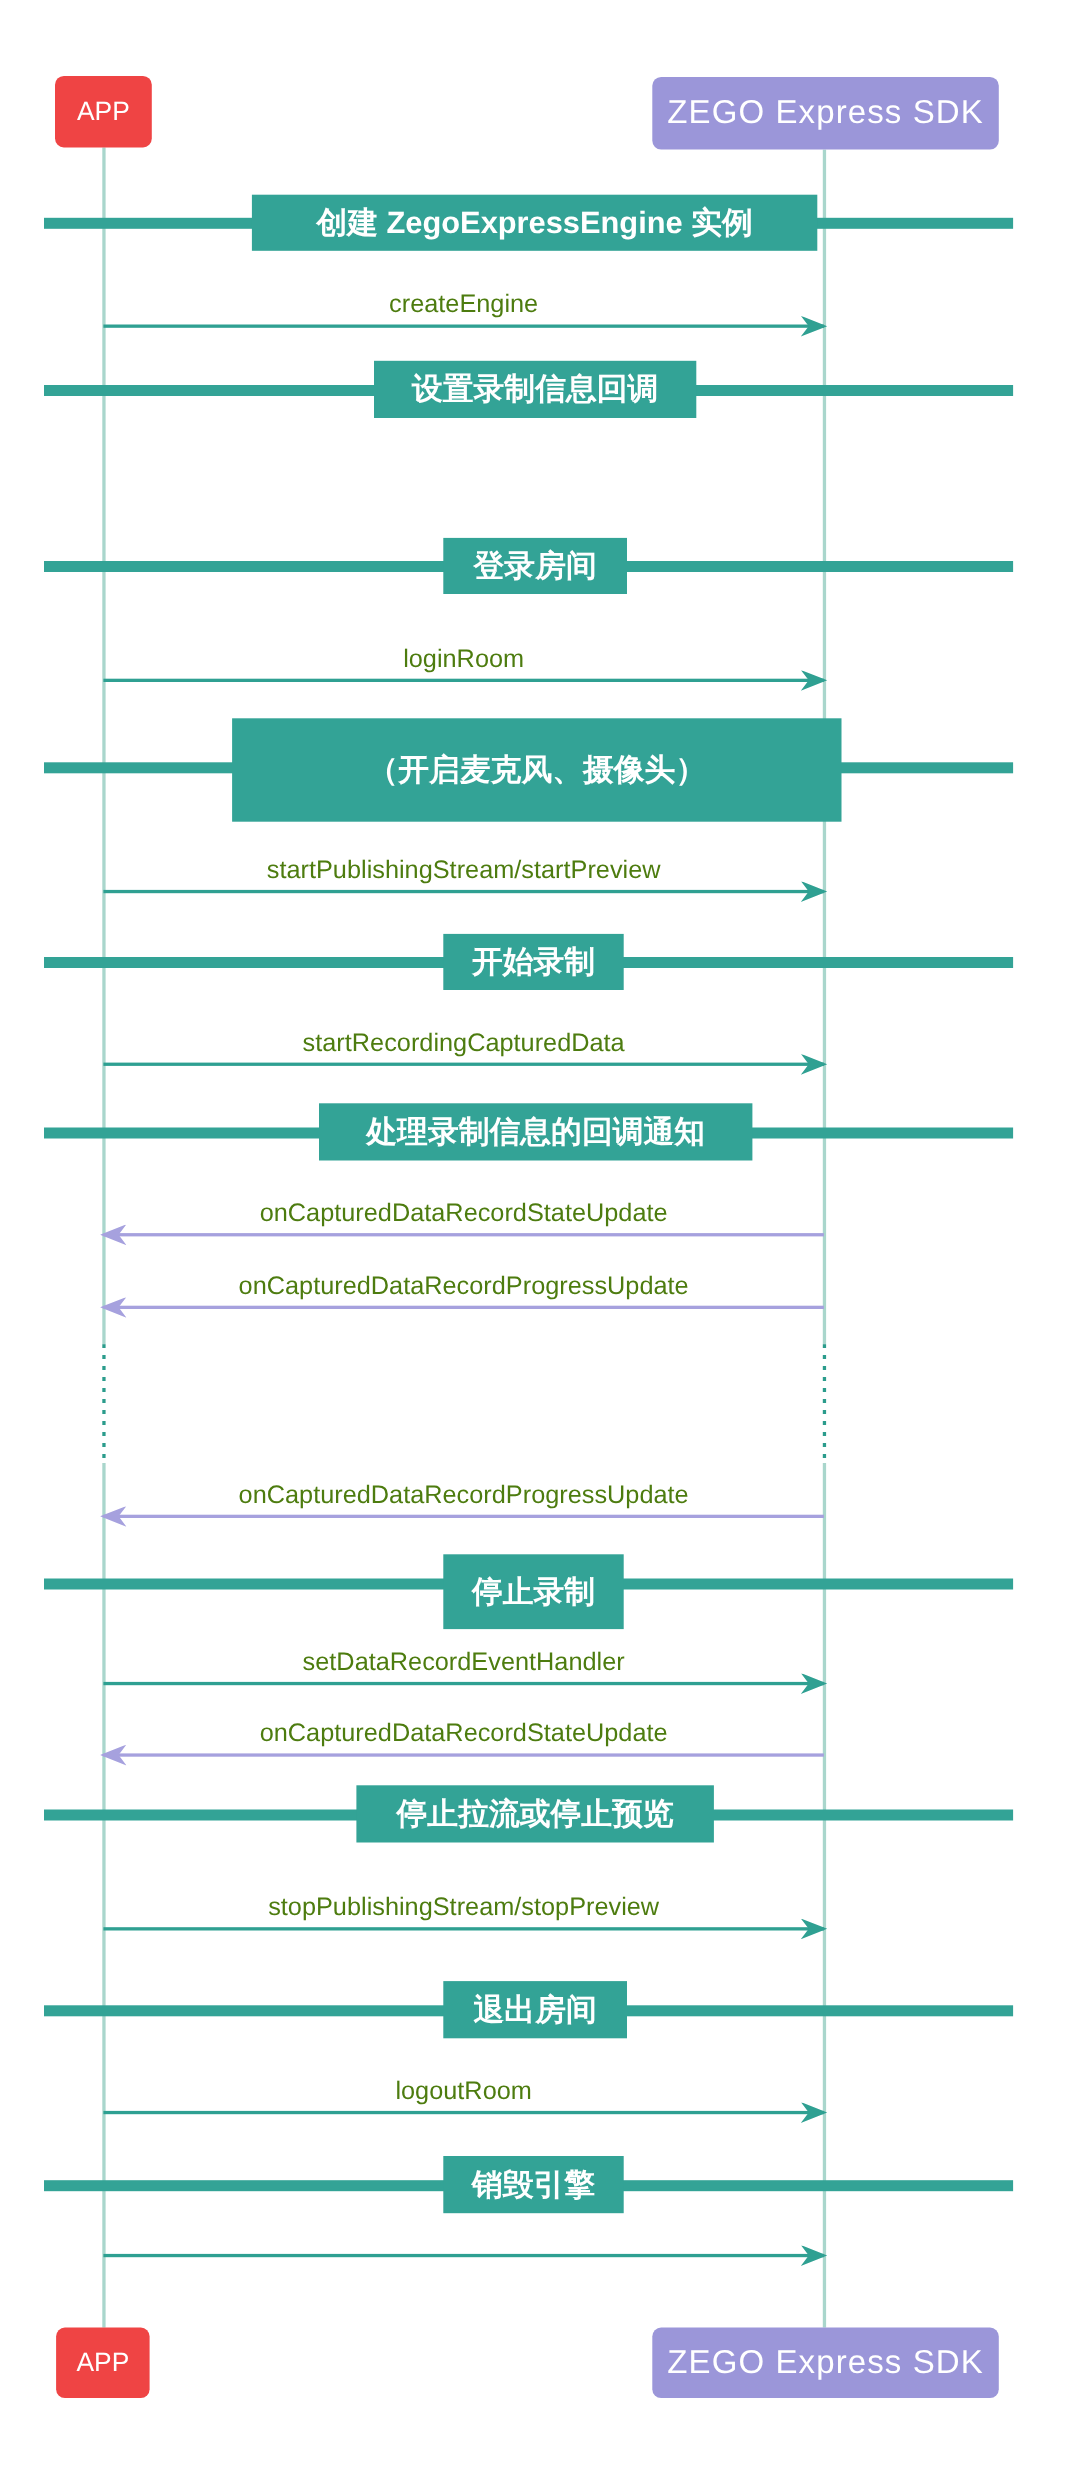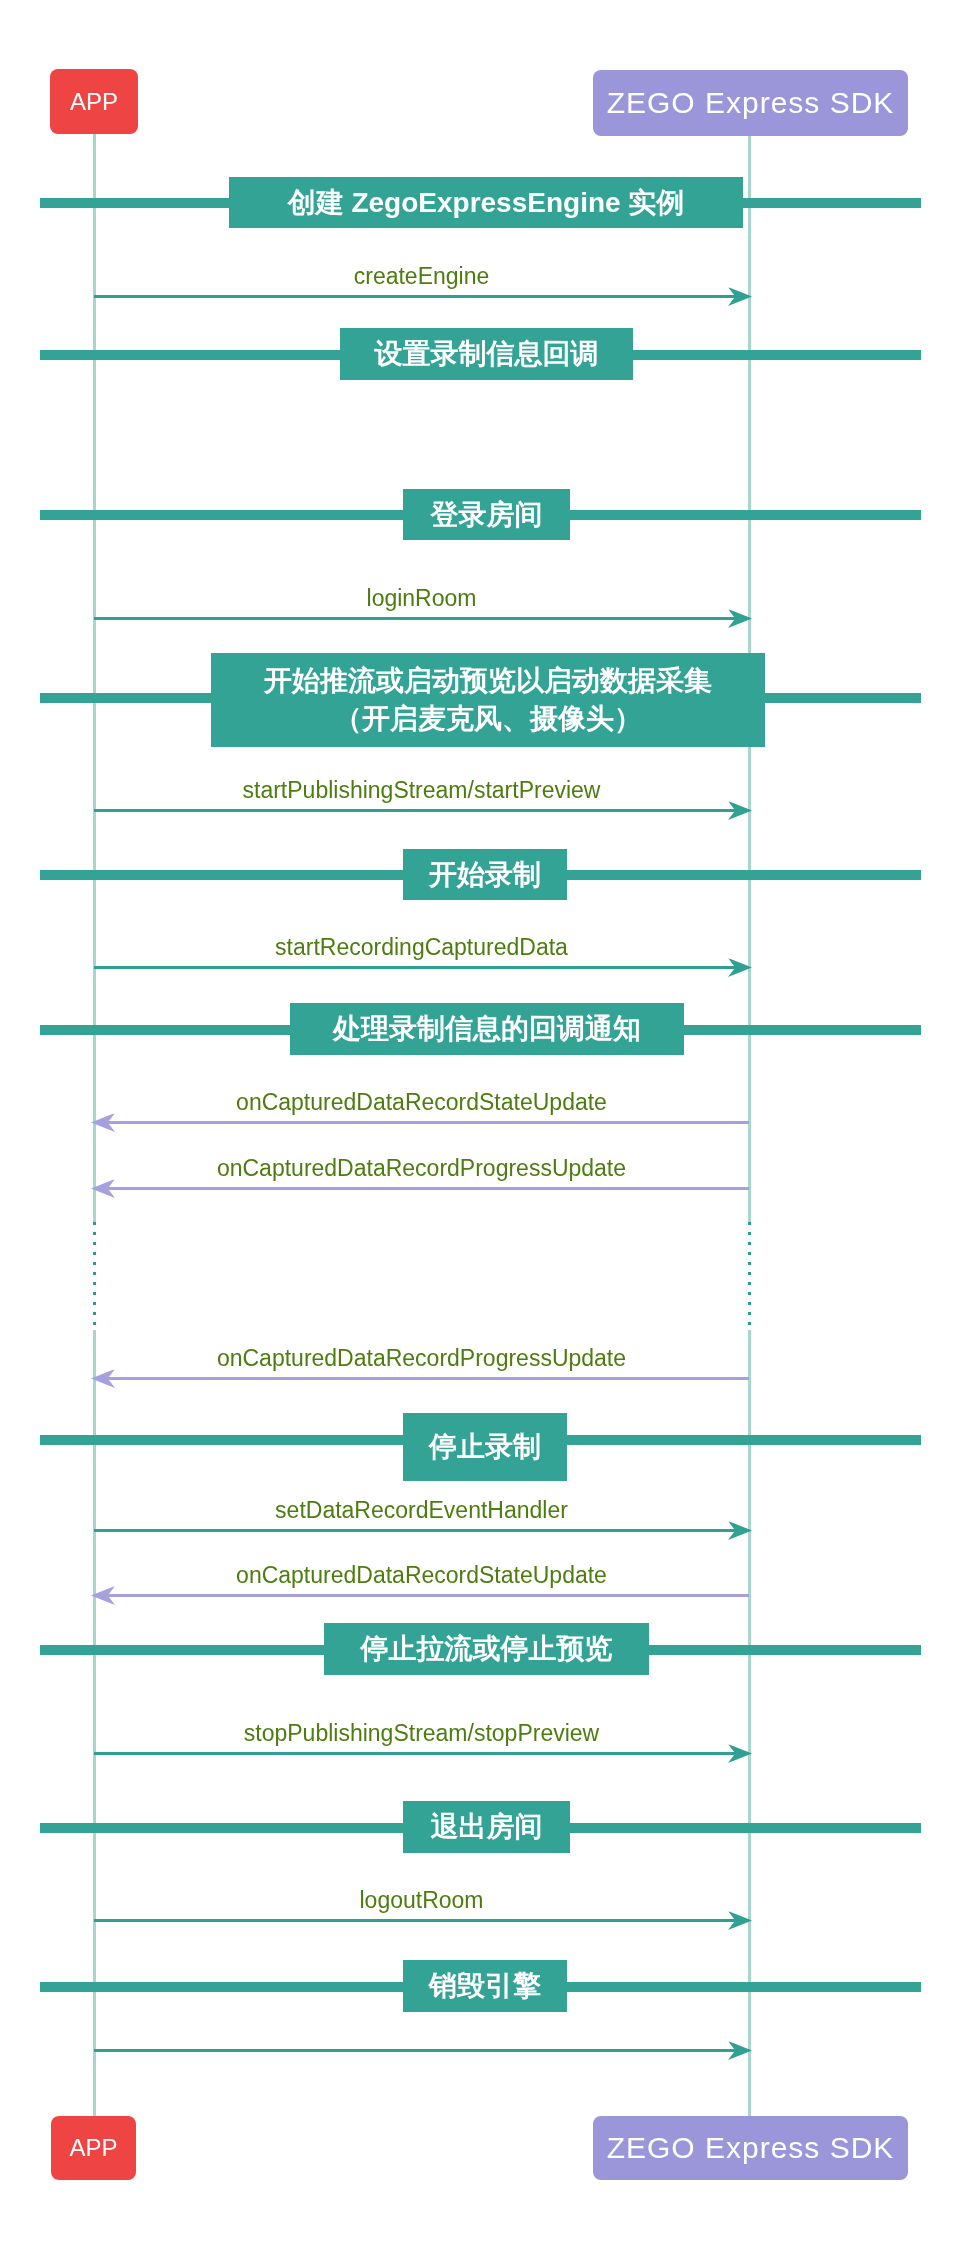--- a/index.html
+++ b/index.html
@@ -93,21 +93,20 @@
   <div class="phase-box" style="left:229px;top:177px;width:514px;height:51px;text-align:right;">
       <span>创建 ZegoExpressEngine 实例</span>
     </div>
   <div class="phase-box" style="left:340px;top:328px;width:293px;height:52px;">
       <span>设置录制信息回调</span>
     </div>
   <div class="phase-box" style="left:403px;top:489px;width:167px;height:51px;">
       <span>登录房间</span>
     </div>
   <div class="phase-box" style="left:211px;top:653px;width:554px;height:94px;">
-       <span>开始推流或启动预览以启动数据采集</span>
        <span>（开启麦克风、摄像头）</span>
   </div>
   <div class="phase-box" style="left:403px;top:849px;width:164px;height:51px;">
       <span>开始录制</span>
     </div>
   <div class="phase-box" style="left:290px;top:1003px;width:394px;height:52px;">
       <span>处理录制信息的回调通知</span>
     </div>
   <div class="phase-box" style="left:403px;top:1413px;width:164px;height:68px;">
       <span>停止录制</span>

